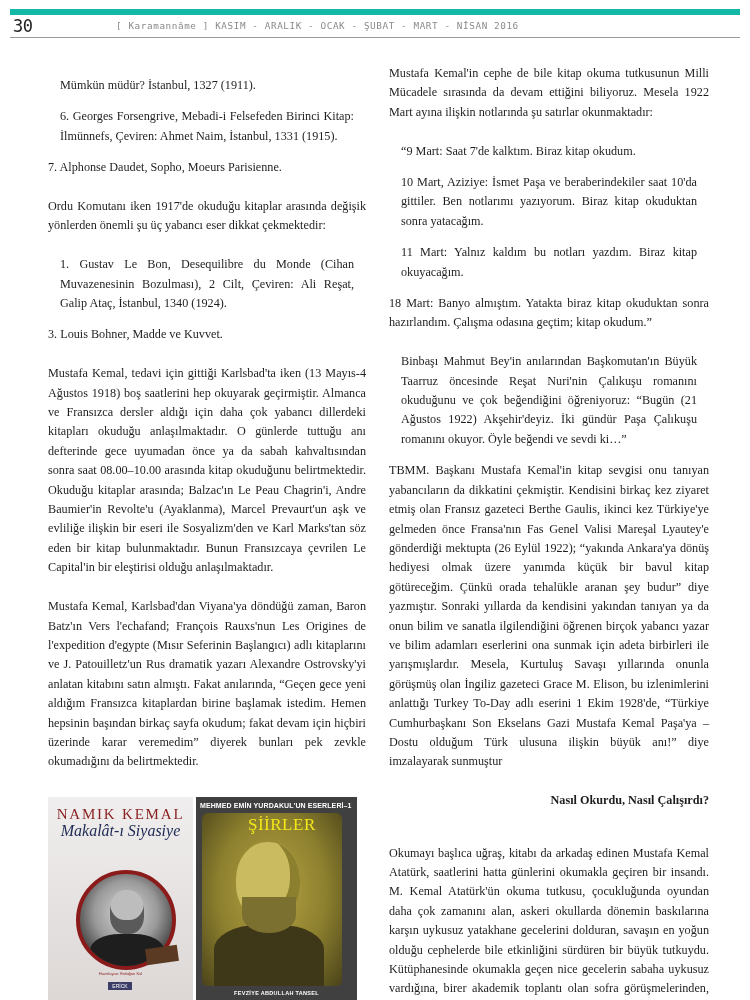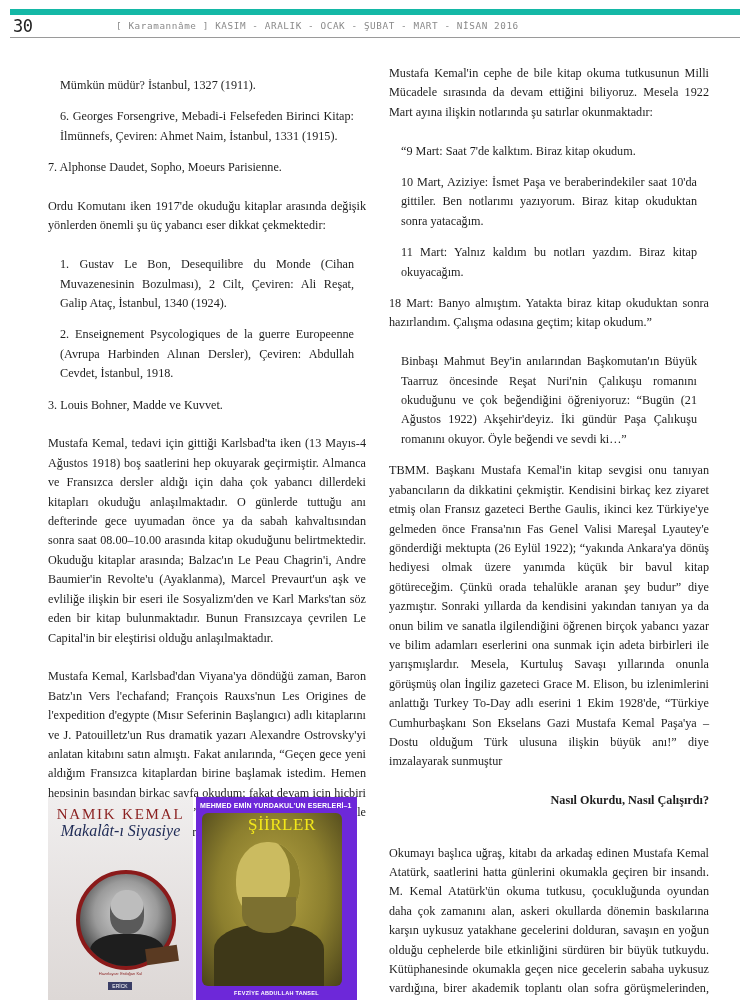--- a/index.html
+++ b/index.html
@@ -12,21 +12,21 @@
   .col { position: absolute; top: 64px; width: 318px; font-size: 12.2px; line-height: 19.4px; text-align: justify; }
   .col.left { left: 48px; }
   .col.right { left: 389px; width: 320px; }
   .col p { margin: 0 0 19.4px 0; }
   .col p.tight { margin: 12px; }
   .col .heading { font-weight: bold; margin: 0 0 33px 0; text-align: right; }
 
   .covers { position: absolute; left: 48px; top: 797px; width: 310px; height: 203px; display: flex; gap: 3px; }
   .cover { position: relative; overflow: hidden; height: 203px; }
   .cover-1 { width: 145px; background: linear-gradient(180deg, #f0eeee 0%, #e4e0df 60%, #ddd8d6 100%); }
-  .cover-2 { width: 161px; background: #6d28d9; }
+  .cover-2 { width: 161px; background: #404040; }
 
   .c1-author { position: absolute; top: 9px; left: 0; right: 0; text-align: center; font-family: "Liberation Serif", serif; font-size: 15px; letter-spacing: 1.8px; color: #8a1f1f; }
   .c1-title { position: absolute; top: 26px; left: 0; right: 0; text-align: center; font-family: "Liberation Serif", serif; font-style: italic; font-size: 16px; color: #1e2a55; line-height: 15px; }
   .c1-title .ve { font-size: 9px; display: block; line-height: 8px; margin-top: 32px; }
   .c1-portrait { position: absolute; left: 28px; top: 73px; width: 92px; height: 92px; border-radius: 50%; border: 4px solid #8b1a1a; background: radial-gradient(circle at 50% 42%, #d8d8d8 0%, #9a9a9a 45%, #3a3a3a 78%, #2a2a2a 100%); overflow: hidden; }
   .c1-face { position: absolute; left: 30px; top: 16px; width: 34px; height: 44px; border-radius: 45% 45% 40% 40%; background: #bdbdbd; box-shadow: inset 0 -14px 0 #5a5a5a; }
   .c1-coat { position: absolute; left: 10px; top: 60px; width: 74px; height: 40px; border-radius: 40% 40% 0 0; background: #1e1e1e; }
   .c1-book { position: absolute; left: 98px; top: 150px; width: 32px; height: 16px; background: #5a3a22; transform: rotate(-8deg); }
   .c1-editor { position: absolute; top: 174px; left: 0; right: 0; text-align: center; font-family: "Liberation Sans", sans-serif; font-size: 4px; color: #8a1f1f; }
   .c1-publisher { position: absolute; top: 185px; left: 60px; width: 24px; height: 8px; background: #3a3e66; color: #fff; font-family: "Liberation Sans", sans-serif; font-size: 5px; text-align: center; line-height: 8px; }
@@ -46,21 +46,20 @@
   <span class="page-num">30</span>
   <span class="running-head">[ Karamannâme ]   KASIM - ARALIK - OCAK - ŞUBAT - MART - NİSAN  2016</span>
 </div>
 
 <div class="col left">
   <p class="tight" style="text-align:left;">Mümkün müdür? İstanbul, 1327 (1911).</p>
   <p class="tight">6. Georges Forsengrive, Mebadi-i Felsefeden Birinci Kitap: İlmünnefs, Çeviren: Ahmet Naim, İstanbul, 1331 (1915).</p>
   <p>7. Alphonse Daudet, Sopho, Moeurs Parisienne.</p>
   <p>Ordu Komutanı iken 1917'de okuduğu kitaplar arasında değişik yönlerden önemli şu üç yabancı eser dikkat çekmektedir:</p>
   <p class="tight">1. Gustav Le Bon, Desequilibre du Monde (Cihan Muvazenesinin Bozulması), 2 Cilt, Çeviren: Ali Reşat, Galip Ataç, İstanbul, 1340 (1924).</p>
-  <p class="tight">2. Enseignement Psycologiques de la guerre Europeenne (Avrupa Harbinden Alınan Dersler), Çeviren: Abdullah Cevdet, İstanbul, 1918.</p>
   <p>3. Louis Bohner, Madde ve Kuvvet.</p>
   <p>Mustafa Kemal, tedavi için gittiği Karlsbad'ta iken (13 Mayıs-4 Ağustos 1918) boş saatlerini hep okuyarak geçirmiştir. Almanca ve Fransızca dersler aldığı için daha çok yabancı dillerdeki kitapları okuduğu anlaşılmaktadır. O günlerde tuttuğu anı defterinde gece uyumadan önce ya da sabah kahvaltısından sonra saat 08.00–10.00 arasında kitap okuduğunu belirtmektedir. Okuduğu kitaplar arasında; Balzac'ın Le Peau Chagrin'i, Andre Baumier'in Revolte'u (Ayaklanma), Marcel Prevaurt'un aşk ve evliliğe ilişkin bir eseri ile Sosyalizm'den ve Karl Marks'tan söz eden bir kitap bulunmaktadır. Bunun Fransızcaya çevrilen Le Capital'in bir eleştirisi olduğu anlaşılmaktadır.</p>
   <p>Mustafa Kemal, Karlsbad'dan Viyana'ya döndüğü zaman, Baron Batz'ın Vers l'echafand; François Rauxs'nun Les Origines de l'expedition d'egypte (Mısır Seferinin Başlangıcı) adlı kitaplarını ve J. Patouilletz'un Rus dramatik yazarı Alexandre Ostrovsky'yi anlatan kitabını satın almıştı. Fakat anılarında, “Geçen gece yeni aldığım Fransızca kitaplardan birine başlamak istedim. Hemen hepsinin başından birkaç sayfa okudum; fakat devam için hiçbiri üzerinde karar veremedim” diyerek bunları pek zevkle okumadığını da belirtmektedir.</p>
 </div>
 
 <div class="covers">
   <div class="cover cover-1">
     <div class="c1-author">NAMIK KEMAL</div>
     <div class="c1-title">
       <span>Makalât-ı Siyasiye</span>

